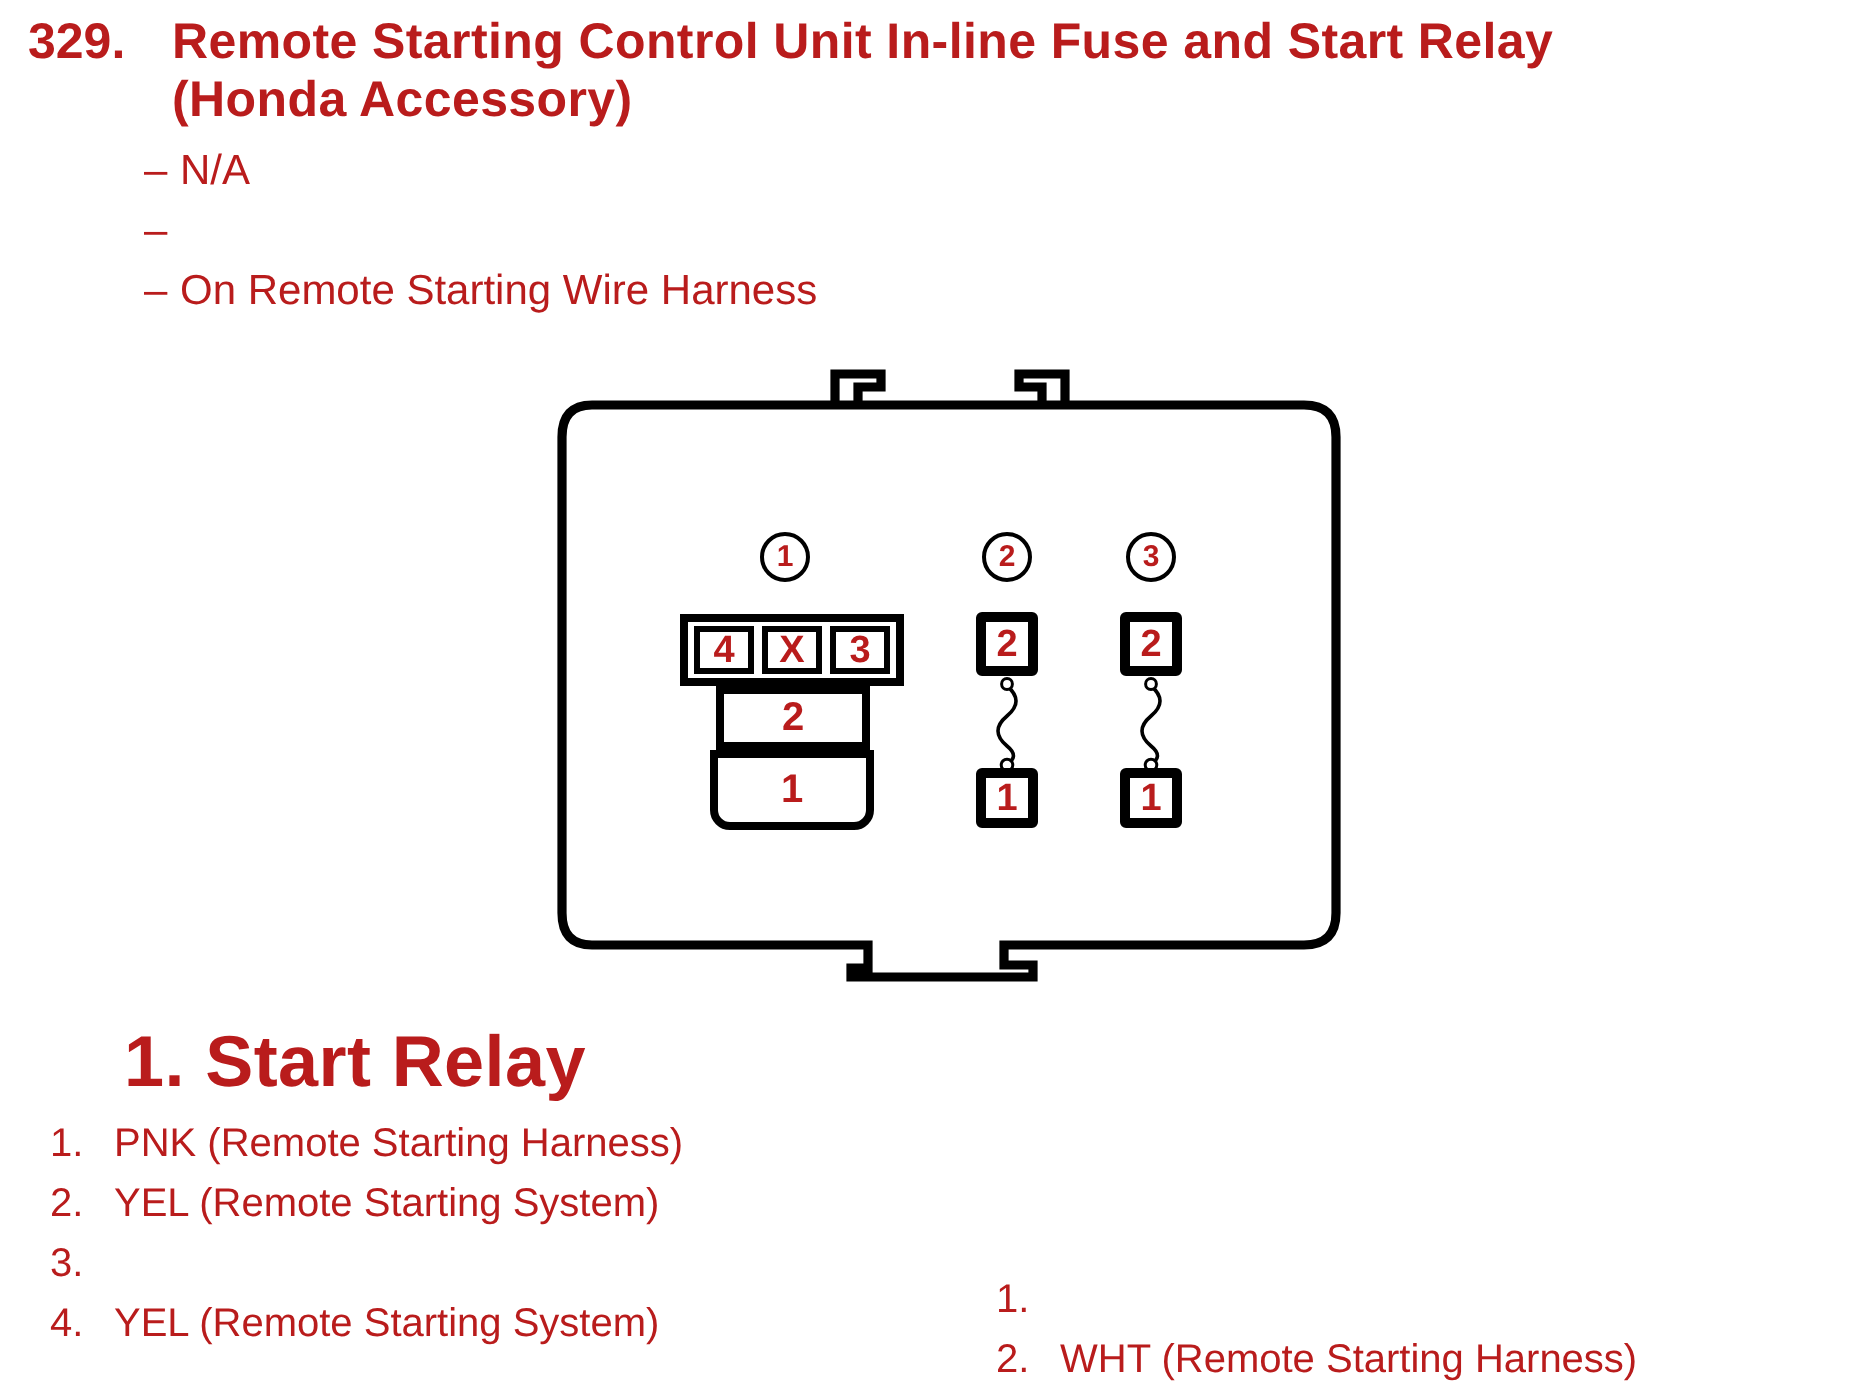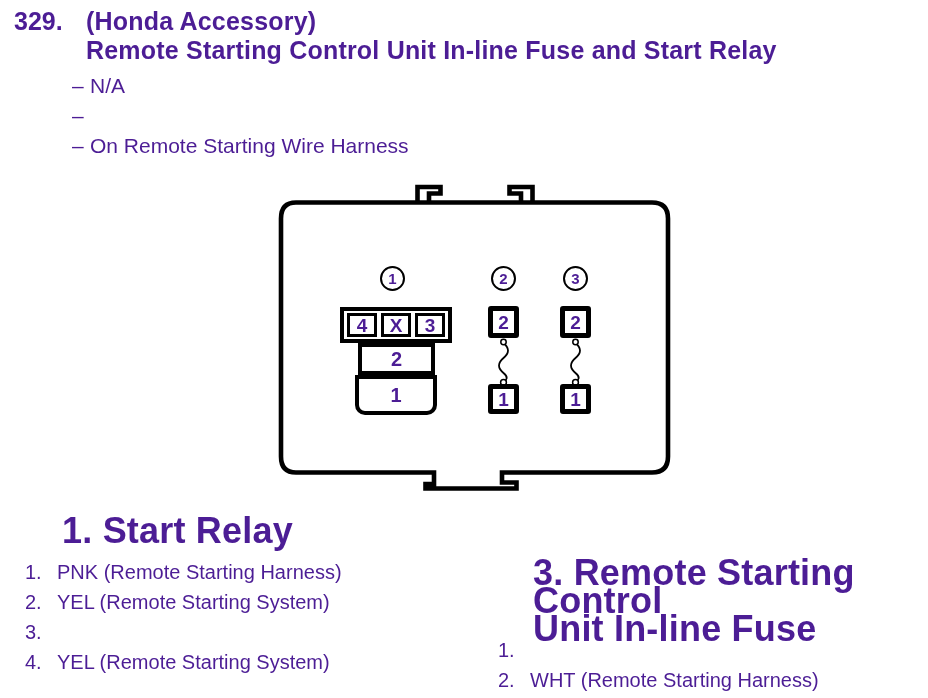--- a/index.html
+++ b/index.html
@@ -1,19 +1,19 @@
 <!DOCTYPE html>
 <html><head>
 <meta charset="utf-8">
 <style>
   html,body{margin:0;padding:0;}
   body{background:#ffffff;}
   .page{
     position:relative;width:928px;height:698px;background:#ffffff;
-    font-family:"Liberation Sans", sans-serif;color:#4c1d95;overflow:hidden;
+    font-family:"Liberation Sans", sans-serif;color:#b91c1c;overflow:hidden;
   }
   
   .item-number{
     position:absolute;left:14px;top:7px;font-size:25px;font-weight:bold;line-height:29px;
   }
   .doc-title{
     position:absolute;left:86px;top:7px;font-size:25px;font-weight:bold;line-height:29px;
     letter-spacing:0.2px;
   }
   .doc-title span{display:block;}
@@ -52,22 +52,22 @@
   .legend-row{display:flex;}
   .legend-num{width:32px;}
 </style>
 </head>
 <body>
 
 <div class="page">
 
   <div class="item-number">329.</div>
   <div class="doc-title">
+    <span>Remote Starting Control Unit In-line Fuse and Start Relay</span>
     <span>(Honda Accessory)</span>
-    <span>Remote Starting Control Unit In-line Fuse and Start Relay</span>
   </div>
   <div class="loc-list">
     <div class="loc-row">
       <span class="loc-dash">–</span>
       <span>N/A</span>
     </div>
     <div class="loc-row">
       <span class="loc-dash">–</span>
     </div>
     <div class="loc-row">
@@ -124,24 +124,20 @@
     </div>
     <div class="legend-row">
       <span class="legend-num">3.</span>
     </div>
     <div class="legend-row">
       <span class="legend-num">4.</span>
       <span>YEL (Remote Starting System)</span>
     </div>
   </div>
 
-  <div class="legend-heading" style="left:533px;top:559px;">
-    <span style="display:block;">3. Remote Starting Control</span>
-    <span style="display:block;">Unit In-line Fuse</span>
-  </div>
   <div class="legend-items" style="left:498px;top:635px;">
     <div class="legend-row">
       <span class="legend-num">1.</span>
     </div>
     <div class="legend-row">
       <span class="legend-num">2.</span>
       <span>WHT (Remote Starting Harness)</span>
     </div>
   </div>
 

